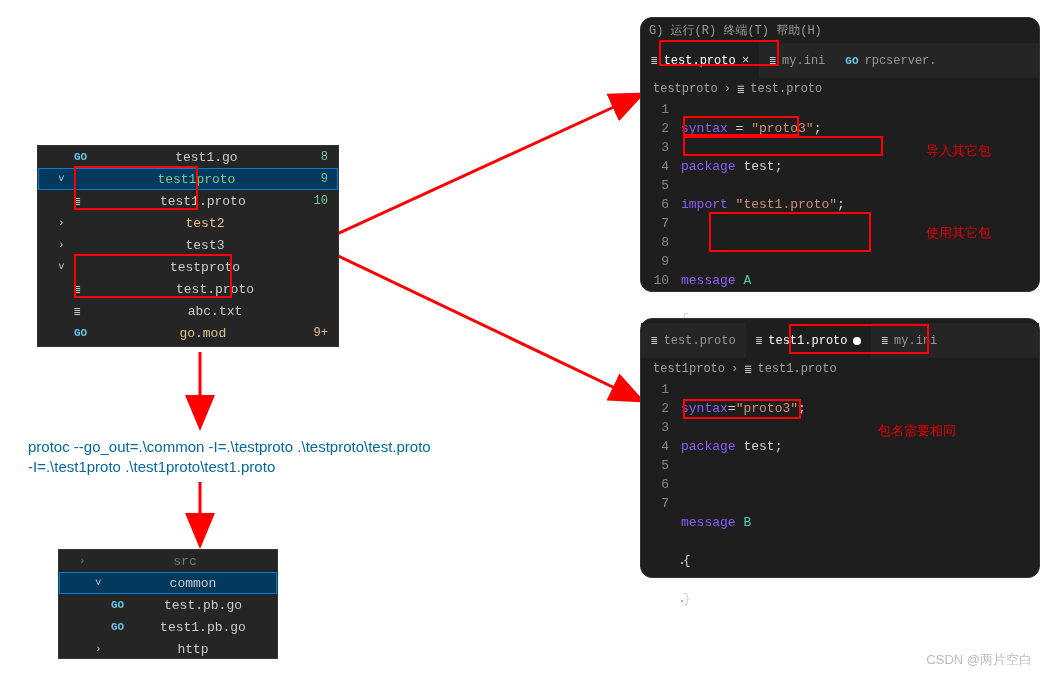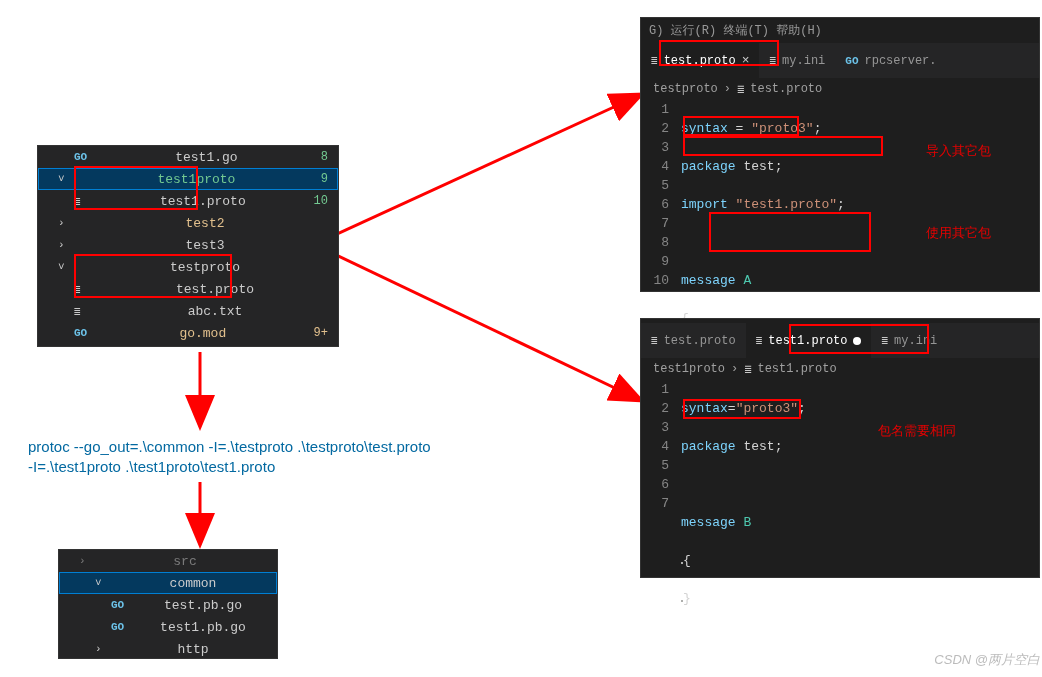--- a/index.html
+++ b/index.html
@@ -33,32 +33,32 @@
     .file-tree .label { flex: 1; text-align: center; }
     .file-tree .label.git-m { color: #e2c08d; }
     .file-tree .label.git-u { color: #73c991; }
     .file-tree .badge { color: #73c991; font-size: 12px; margin-right: 10px; }
     .redbox { border: 2px solid #f00; position: absolute; pointer-events: none; }
     
     
     .file-tree2 { left: 58px; top: 549px; width: 220px; height: 110px; background: #252526; }
     
     
-    .editor { background: #1e1e1e; color: #d4d4d4; }
+    .editor { background: #1e1e1e; color: #d4d4d4; border-radius: 12px; }
     .tabbar { display: flex; height: 35px; background: #252526; align-items: stretch; }
     .tab { display: flex; align-items: center; padding: 0 10px; gap: 6px; font-size: 12px; color: #969696; cursor: pointer; }
     .tab.active { background: #1e1e1e; color: #fff; }
     .tab .tab-icon { font-size: 11px; }
     .tab .close { color: #ccc; font-size: 13px; }
     .tab .dot { width: 8px; height: 8px; border-radius: 50%; background: #fff; }
     .breadcrumb { display: flex; align-items: center; height: 22px; padding-left: 12px; font-size: 12px; color: #a0a0a0; gap: 6px; }
     .code-area { display: flex; font-size: 13px; line-height: 19px; }
     .gutter { width: 40px; text-align: right; padding-right: 12px; color: #858585; user-select: none; }
     .code { flex: 1; white-space: pre; color: #d4d4d4; }
-    .kw { color: #7dd3fc; }
+    .kw { color: #8b5cf6; }
     .str { color: #ce9178; }
     .typ { color: #4ec9b0; }
     .cmt { color: #6a9937; }
     .menu-hint { color: #999; font-size: 12px; padding: 4px 8px; }
     
     
     .editor1 { left: 640px; top: 17px; width: 400px; height: 275px; }
     .editor2 { left: 640px; top: 318px; width: 400px; height: 260px; }
     
     .arrow-svg { position: absolute; left: 0; top: 0; width: 1042px; height: 677px; pointer-events: none; }
@@ -73,26 +73,25 @@
       line-height: 20px;
     }
     .annotation {
       position: absolute;
       color: #e60000;
       font-family: "Microsoft YaHei", "SimSun", sans-serif;
       font-size: 13px;
     }
     .watermark {
       position: absolute;
-      right: 2px;
+      right: 10px;
       bottom: 8px;
       color: rgba(120,120,120,0.5);
       font-family: "Microsoft YaHei", sans-serif;
       font-size: 13px;
-      font-style: italic;
     }
     .cursor-box { border: 1px solid #aeafad; display: inline-block; min-width: 2px; }
   </style>
 </head>
 <body>
 
 <svg class="arrow-svg">
   <defs>
     <marker id="ah" markerWidth="12" markerHeight="12" refX="10" refY="5" orient="auto">
       <path d="M0,0 L12,5 L0,10 Z" fill="#f00"></path>

